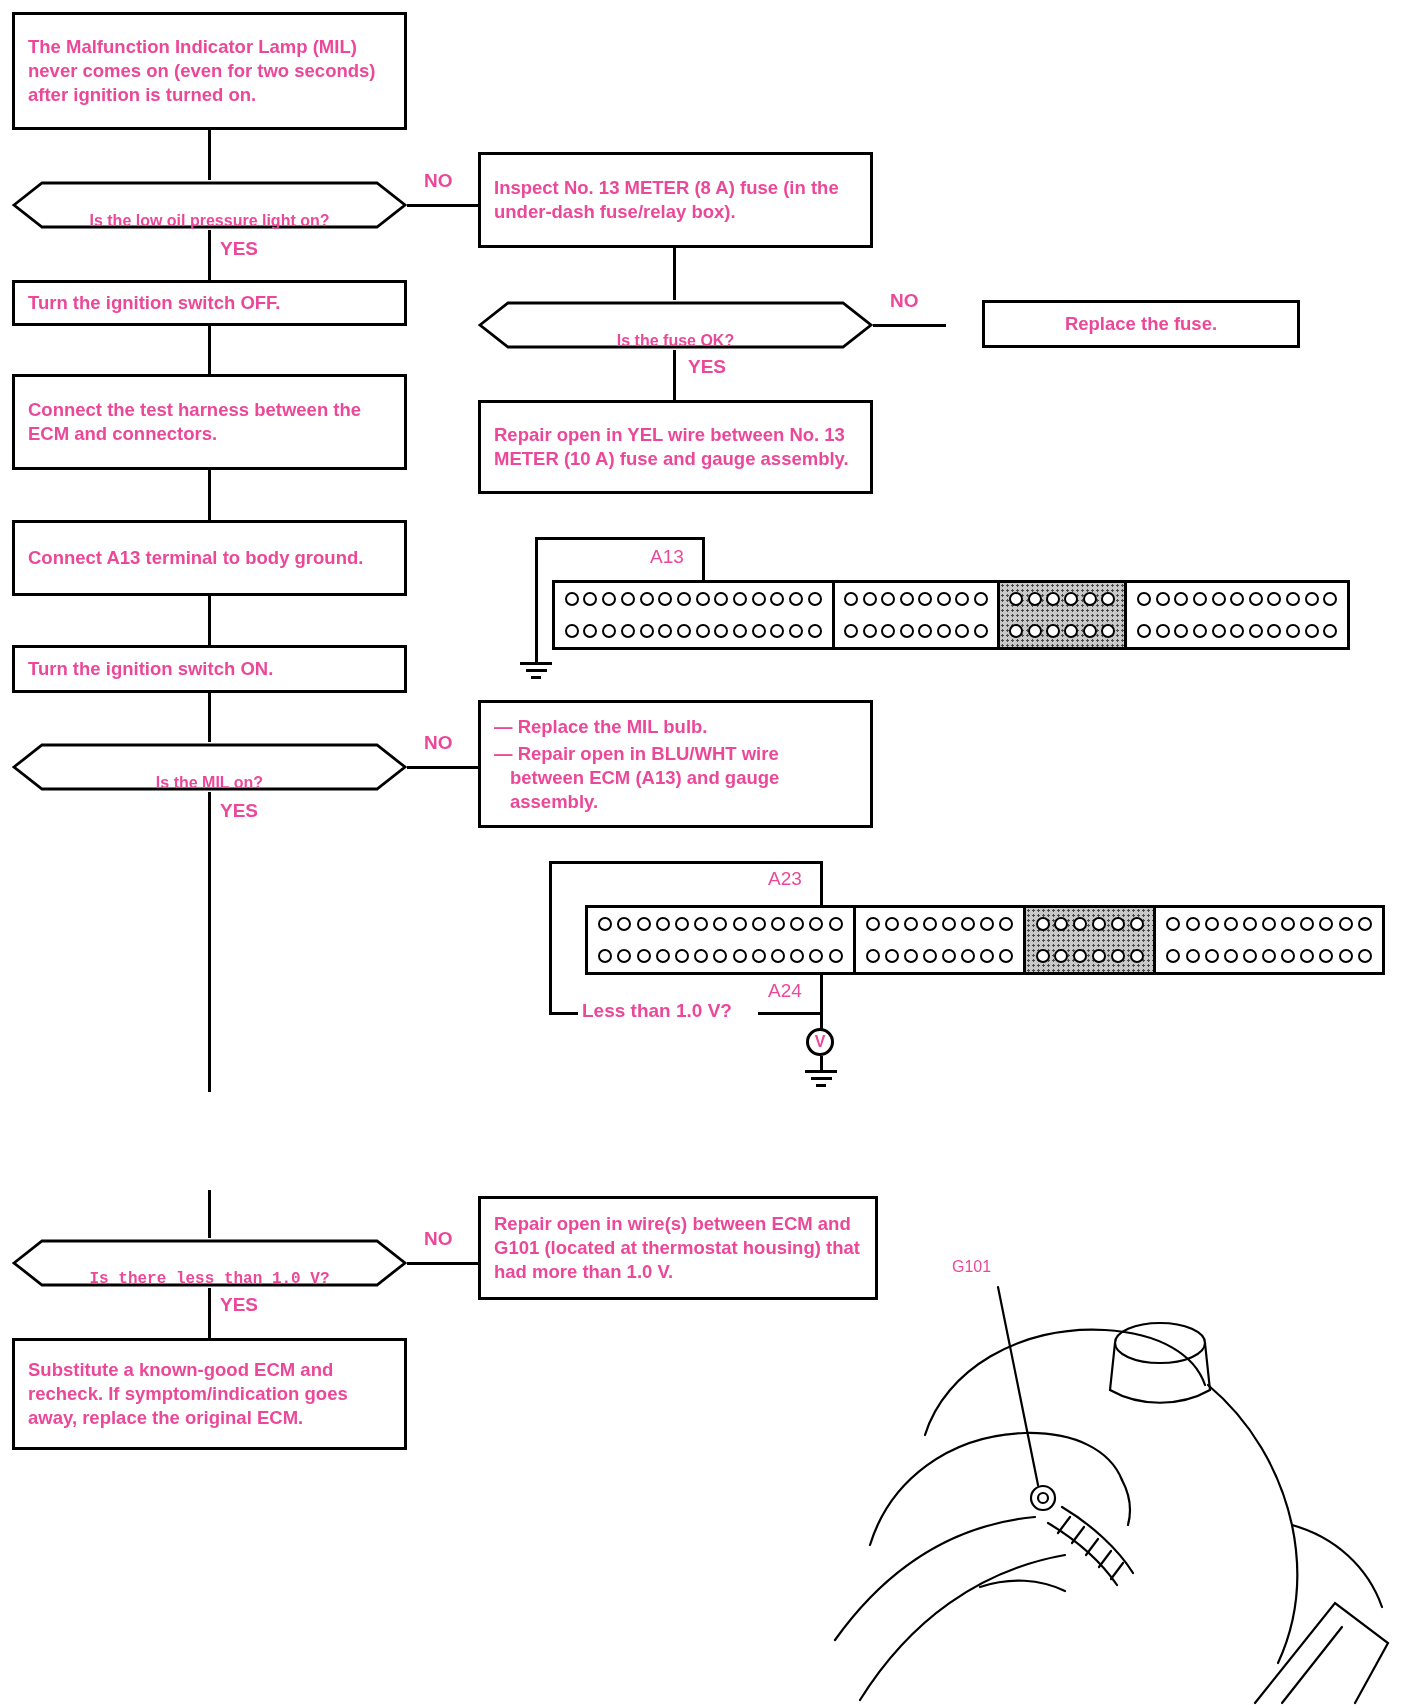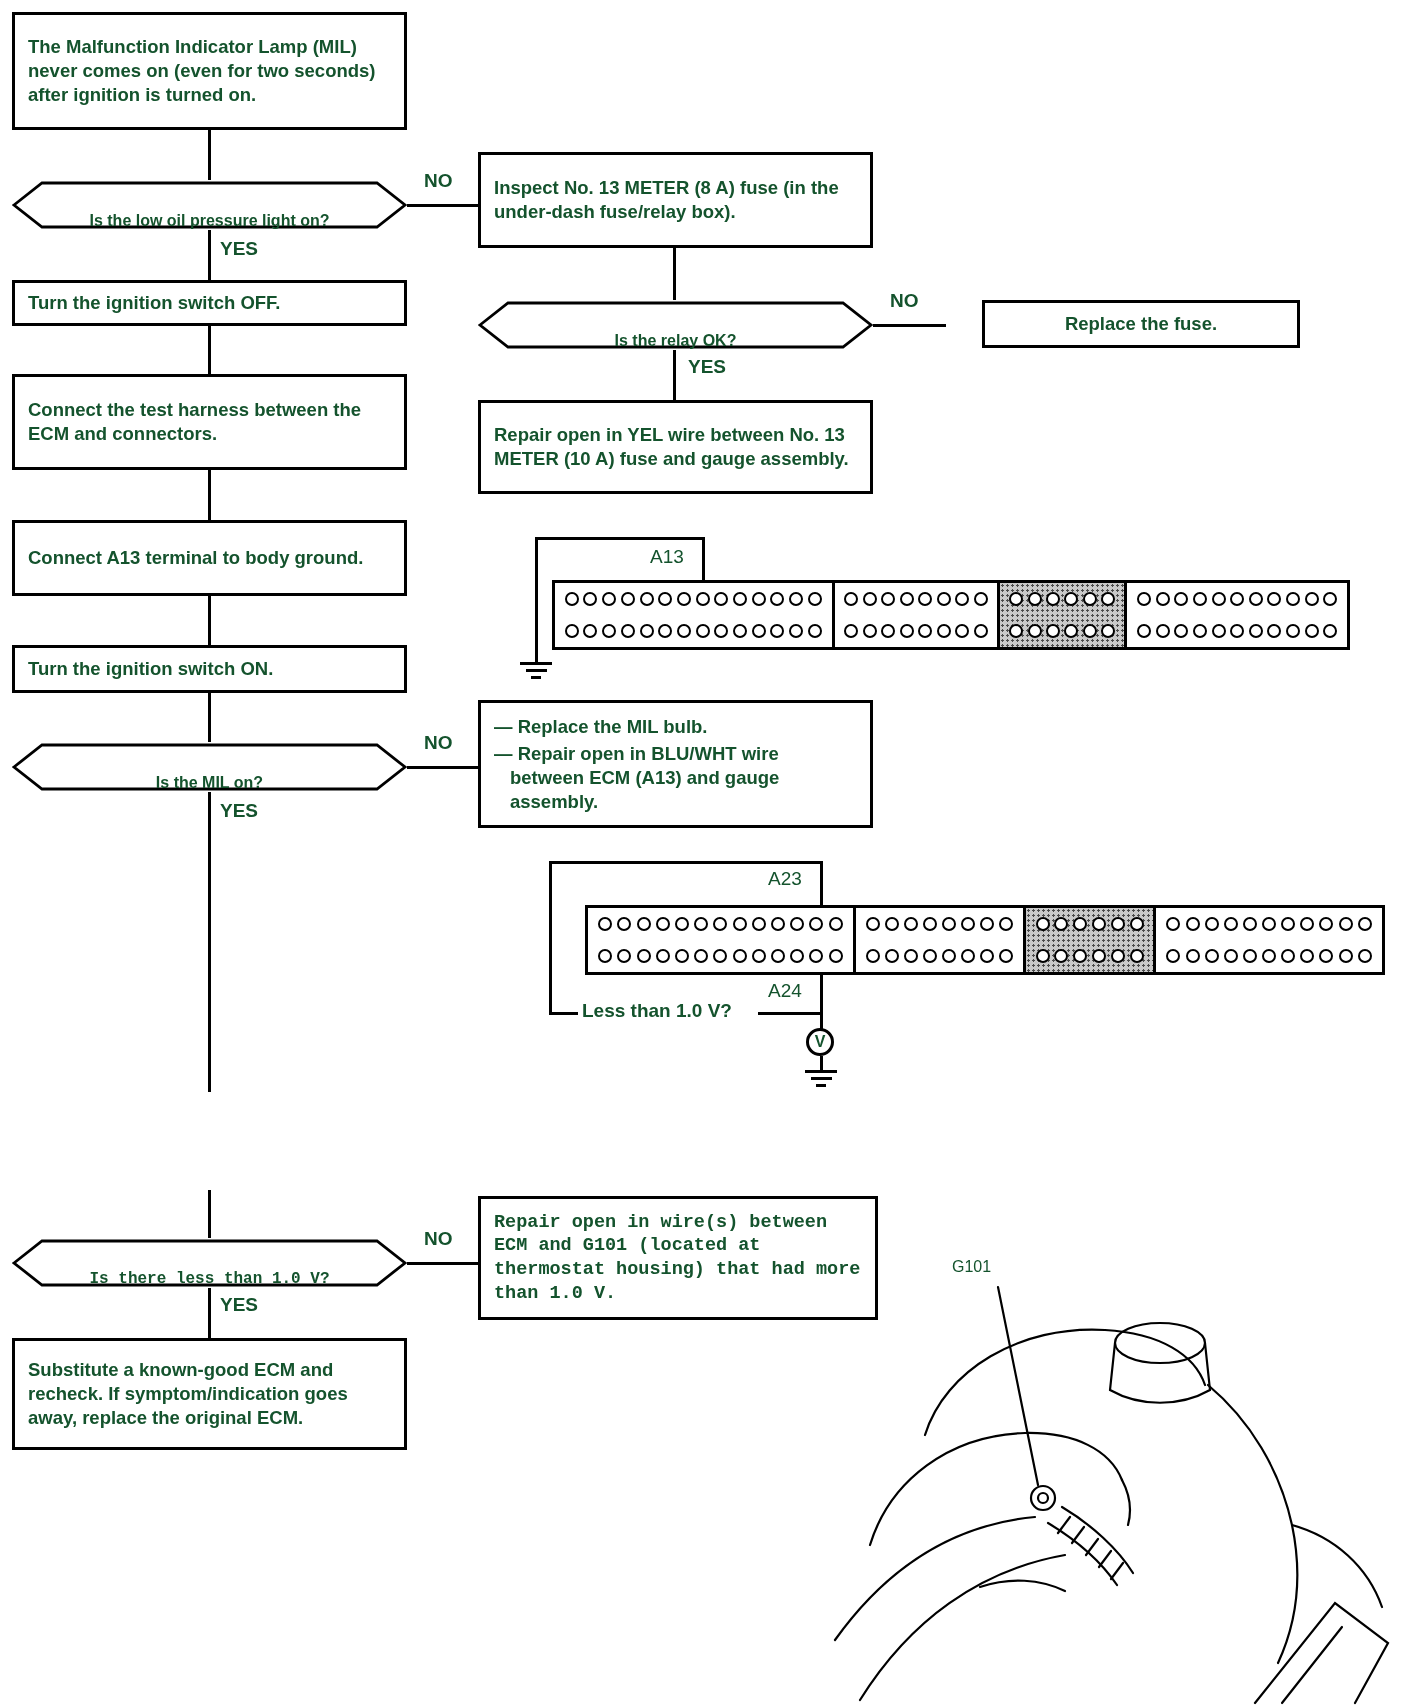--- a/index.html
+++ b/index.html
@@ -1,19 +1,19 @@
 <!DOCTYPE html>
 <html><head>
 <meta charset="utf-8">
 <style>
   html,body{margin:0;padding:0;background:#fff;}
   *{box-sizing:border-box;}
   .canvas{
     position:relative;width:1408px;height:1708px;background:#fff;overflow:hidden;
-    font-family:"Liberation Sans",sans-serif;color:#14532d;padding-left:45px;
+    font-family:"Liberation Sans",sans-serif;color:#ec4899;padding-left:45px;
   }
   .box{
     position:absolute;border:3px solid #000;background:#fff;
     padding:4px 13px;font-weight:700;font-size:18.5px;line-height:1.28;
     display:flex;flex-direction:column;justify-content:center;
   }
   .box.center{align-items:center;text-align:center;}
   .hex{
     position:absolute;display:flex;align-items:flex-end;justify-content:center;
     font-weight:700;font-size:16px;text-align:center;
@@ -103,37 +103,37 @@
   </div>
 
   <div class="box" style="left:478px;top:152px;width:395px;height:96px;">
     <div>Inspect No. 13 METER (8 A) fuse (in the under-dash fuse/relay box).</div>
   </div>
 
   <div class="hex" style="left:478px;top:300px;width:395px;height:50px;">
     <svg width="395" height="50" viewBox="0 0 395 50">
       <polygon points="2,25 30,3 365,3 393,25 365,47 30,47" fill="#fff" stroke="#000" stroke-width="2.8"></polygon>
     </svg>
-    <span class="txt">Is the relay OK?</span>
+    <span class="txt">Is the fuse OK?</span>
   </div>
 
   <div class="box center" style="left:946px;top:300px;width:318px;height:48px;margin-left:36px;">
     <div>Replace the fuse.</div>
   </div>
 
   <div class="box" style="left:478px;top:400px;width:395px;height:94px;">
     <div>Repair open in YEL wire between No. 13 METER (10 A) fuse and gauge assembly.</div>
   </div>
 
   <div class="box" style="left:478px;top:700px;width:395px;height:128px;">
     <div class="hang">— Replace the MIL bulb.</div>
     <div class="hang">— Repair open in BLU/WHT wire between ECM (A13) and gauge assembly.</div>
   </div>
 
-  <div class="box" style="left:478px;top:1196px;width:400px;height:124px;font-family:Liberation Mono, monospace;">
+  <div class="box" style="left:478px;top:1196px;width:400px;height:104px;">
     <div>Repair open in wire(s) between ECM and G101 (located at thermostat housing) that had more than 1.0 V.</div>
   </div>
 
   <div class="ln" style="left:208px;top:130px;width:3px;height:50px;"></div>
   <div class="ln" style="left:208px;top:230px;width:3px;height:50px;"></div>
   <div class="ln" style="left:208px;top:326px;width:3px;height:48px;"></div>
   <div class="ln" style="left:208px;top:470px;width:3px;height:50px;"></div>
   <div class="ln" style="left:208px;top:596px;width:3px;height:49px;"></div>
   <div class="ln" style="left:208px;top:693px;width:3px;height:49px;"></div>
   <div class="ln" style="left:208px;top:792px;width:3px;height:300px;"></div>

